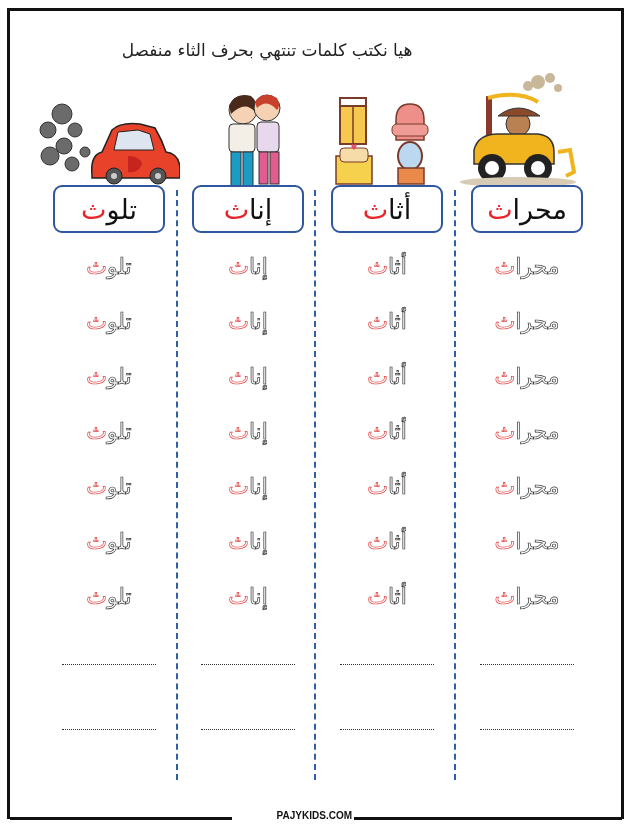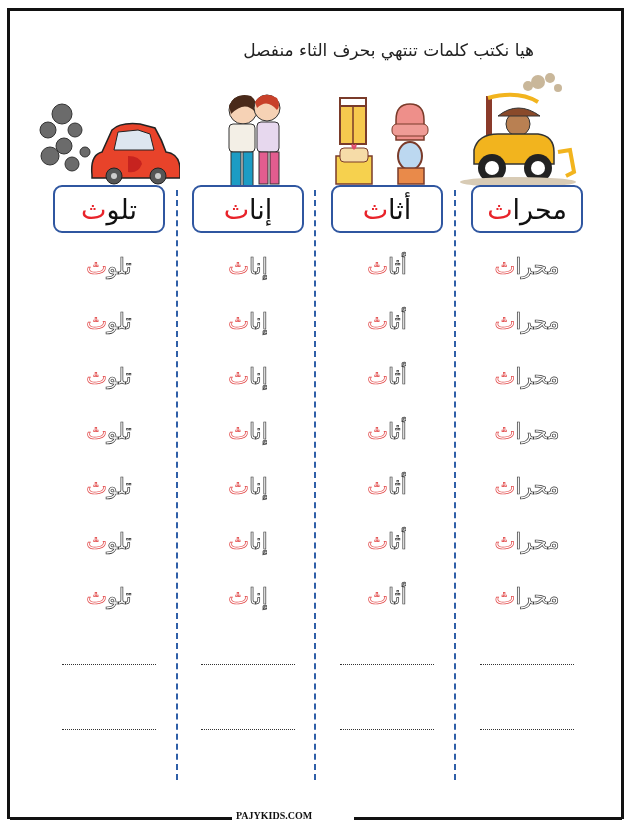--- a/index.html
+++ b/index.html
@@ -1,32 +1,32 @@
 <!DOCTYPE html>
 <html><head>
 <meta charset="utf-8">
 <style>
   html, body { margin:0; padding:0; background:#ffffff; }
   body { width:630px; height:828px; position:relative; overflow:hidden; font-family:"DejaVu Sans", sans-serif; }
   .page-border { position:absolute; left:7px; top:8px; width:611px; height:808px; border:3px solid #111; border-bottom:none; }
-  .title { position:absolute; left:0; width:534px; top:40px; text-align:right; font-size:17px; color:#222; direction:rtl; }
+  .title { position:absolute; left:0; width:534px; top:40px; text-align:center; font-size:17px; color:#222; direction:rtl; }
   .divider { position:absolute; top:190px; height:590px; width:0; border-left:2px dashed #2f5fa8; }
   .col { position:absolute; top:185px; width:112px; }
   .word-box { width:108px; height:44px; border:2px solid #2f56a0; border-radius:9px; display:flex; align-items:center; justify-content:center; font-size:27px; direction:rtl; background:#fff; }
   .word-box .blk { color:#111; }
   .word-box .red { color:#e8232a; }
   .trace { height:55px; display:flex; align-items:center; justify-content:center; font-size:22px; direction:rtl; }
   .trace .blk { color:transparent; -webkit-text-stroke:0.7px #333; }
   .trace .red { color:transparent; -webkit-text-stroke:0.7px #e24848; }
   .trace-list { margin-top:6px; }
   .write-line { height:0; border-top:1.5px dotted #333; width:94px; margin:0 auto; }
   .img { position:absolute; }
   .footer-line-left { position:absolute; left:10px; width:222px; top:817px; border-top:3px solid #111; }
   .footer-line-right { position:absolute; left:354px; width:268px; top:817px; border-top:3px solid #111; }
-  .footer-text { position:absolute; left:236px; width:116px; top:810px; text-align:left; font-family:Liberation Serif, serif; font-weight:bold; font-size:10px; color:#111; }
+  .footer-text { position:absolute; left:236px; width:116px; top:810px; text-align:right; font-family:Liberation Sans, sans-serif; font-weight:bold; font-size:10px; color:#111; }
 </style>
 </head>
 <body>
 
 <div class="page-border"></div>
 <div class="title">هيا نكتب كلمات تنتهي بحرف الثاء منفصل</div>
 
 <svg class="img" style="left:30px;top:100px" width="150" height="86">
   <g fill="#6b6b6b" stroke="#333" stroke-width="1">
     <circle cx="32" cy="14" r="10"></circle>

